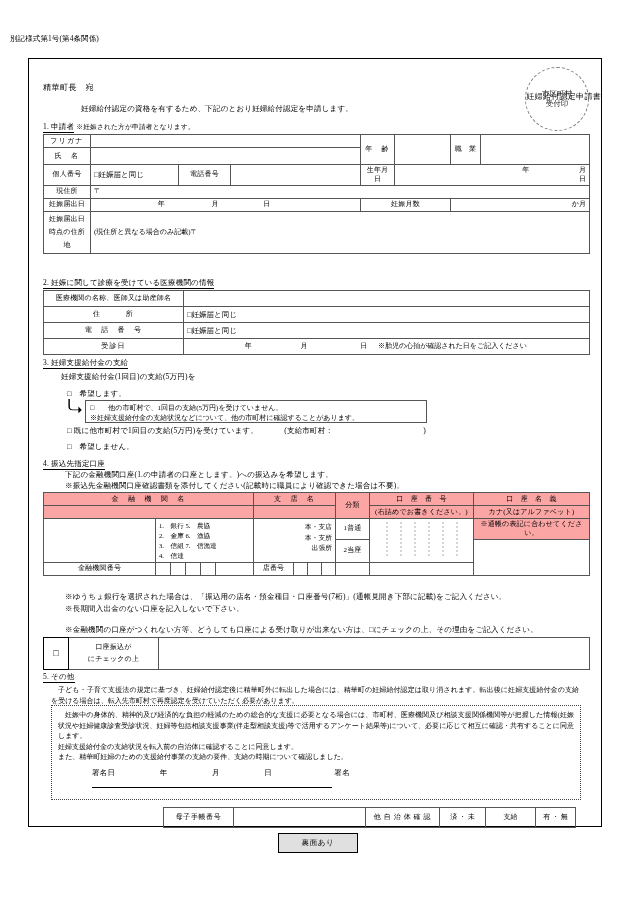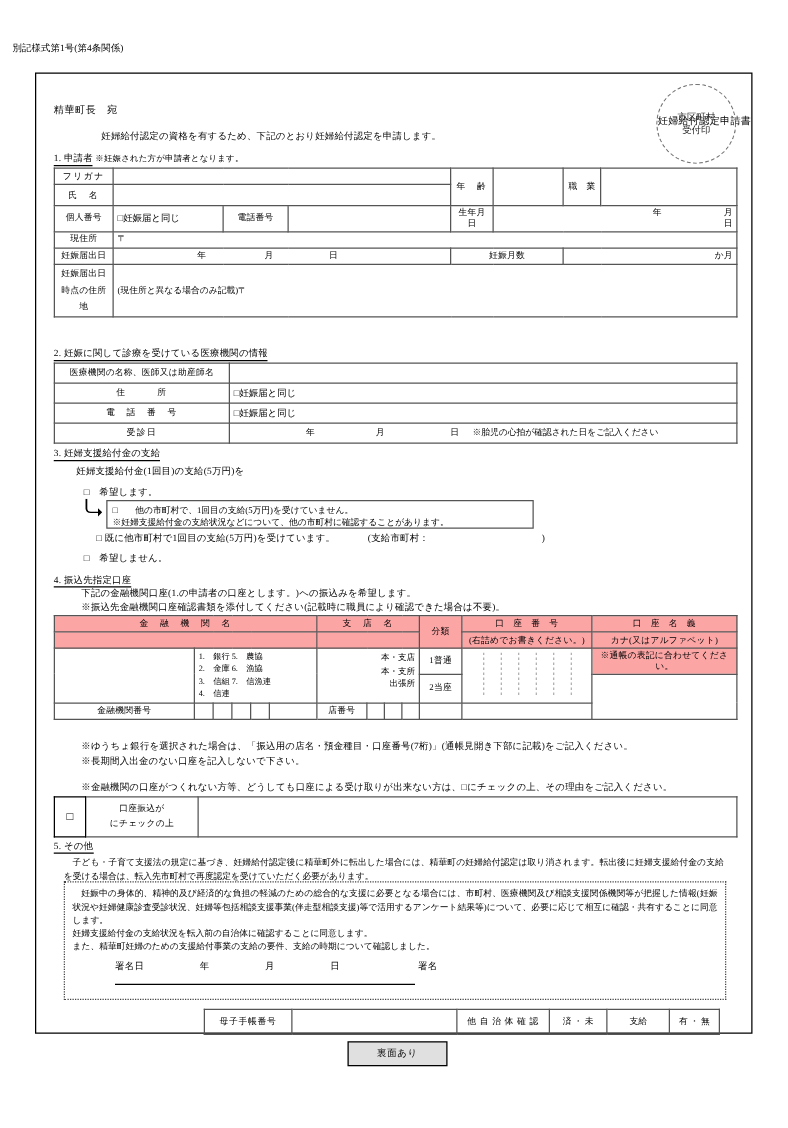--- a/index.html
+++ b/index.html
@@ -316,21 +316,21 @@
 
       <svg class="arrow" style="left:38px; top:340px;" viewBox="0 0 16 16">
         <path d="M3 1 L3 9 Q3 12 6 12 L12 12 L12 9 L15.5 12.5 L12 16 L12 13 L6 13 Q1.5 13 1.5 9 L1.5 1 Z" fill="#000" transform="translate(0,-1) scale(0.95)"></path>
       </svg>
 
       <div class="boxnote" style="left:56px; top:341px; width:342px; height:23px;">
         <div>□　　他の市町村で、1回目の支給(5万円)を受けていません。</div>
         <div>※妊婦支援給付金の支給状況などについて、他の市町村に確認することがあります。</div>
       </div>
 
-      <div class="plain-line" style="left:48px; top:367px;">
+      <div class="plain-line" style="left:38px; top:367px;">
         <span>□ 既に他市町村で1回目の支給(5万円)を受けています。</span>
         <span style="display:inline-block;width:22px"></span>
         <span>(支給市町村：</span>
         <span style="display:inline-block;width:86px"></span>
         <span>)</span>
       </div>
 
       <div class="plain-line" style="left:38px; top:383px;">□　希望しません。</div>
 
       <div class="sec-head" style="left:14px; top:400px;">

